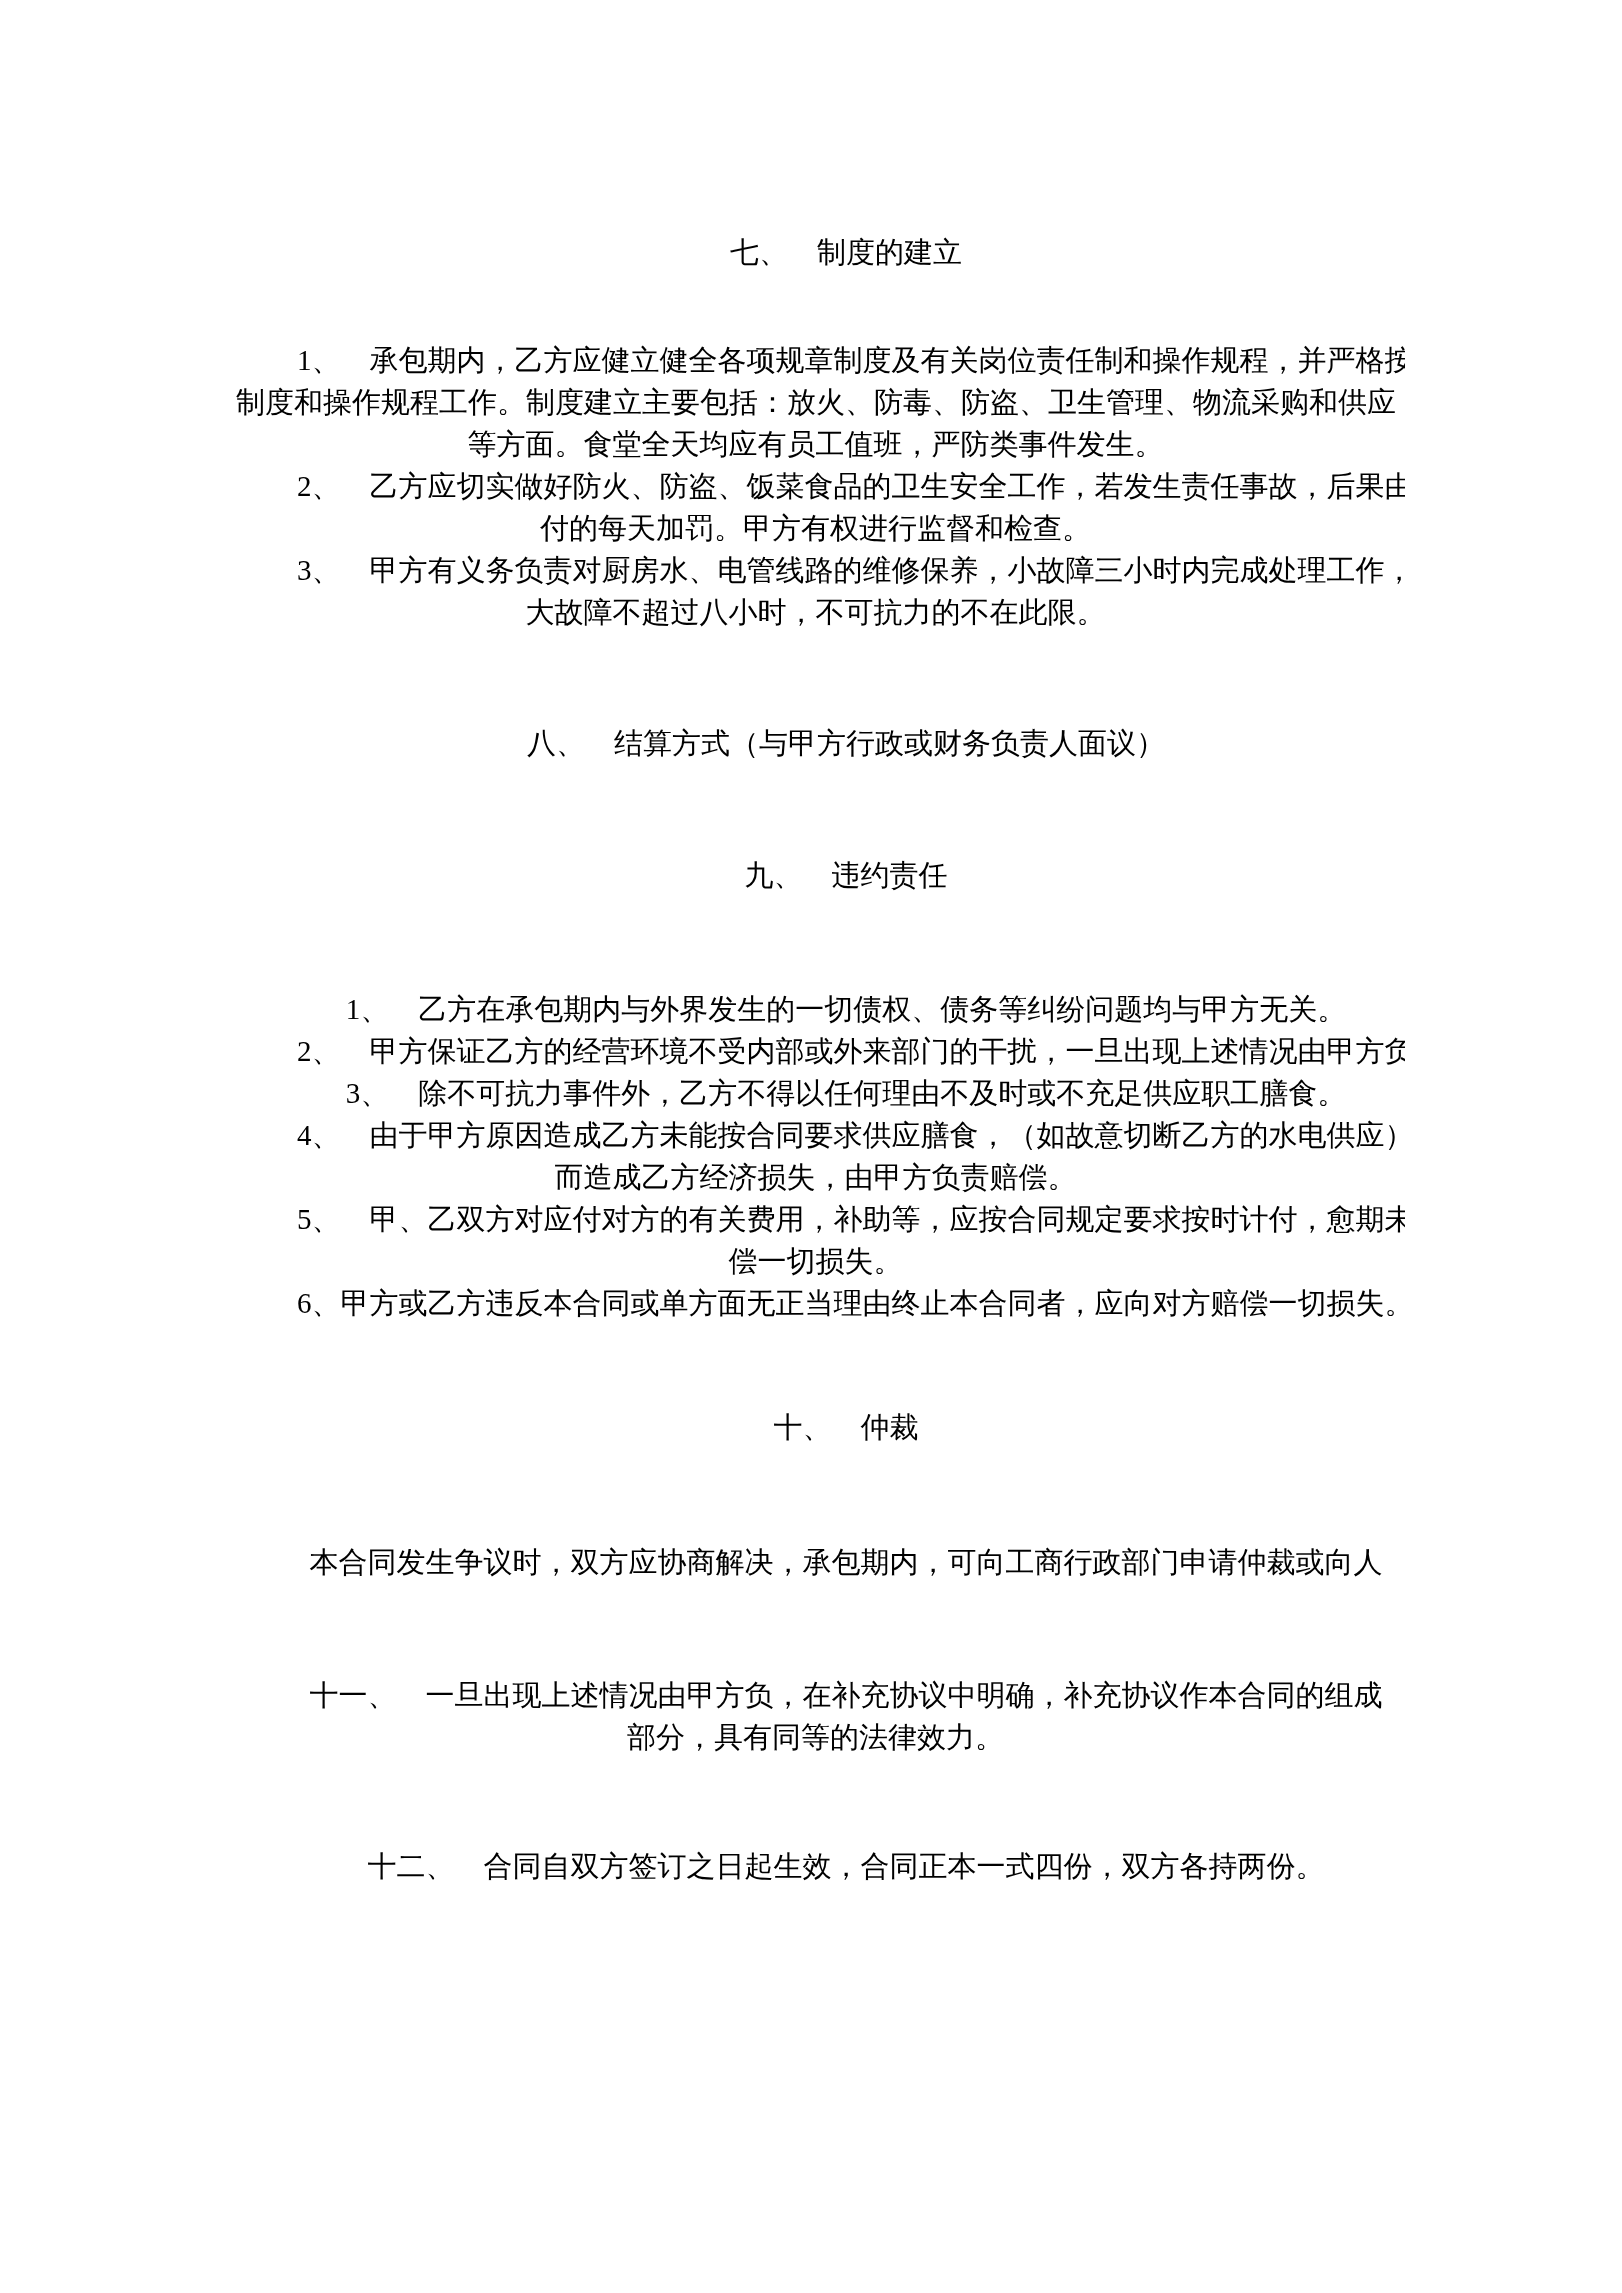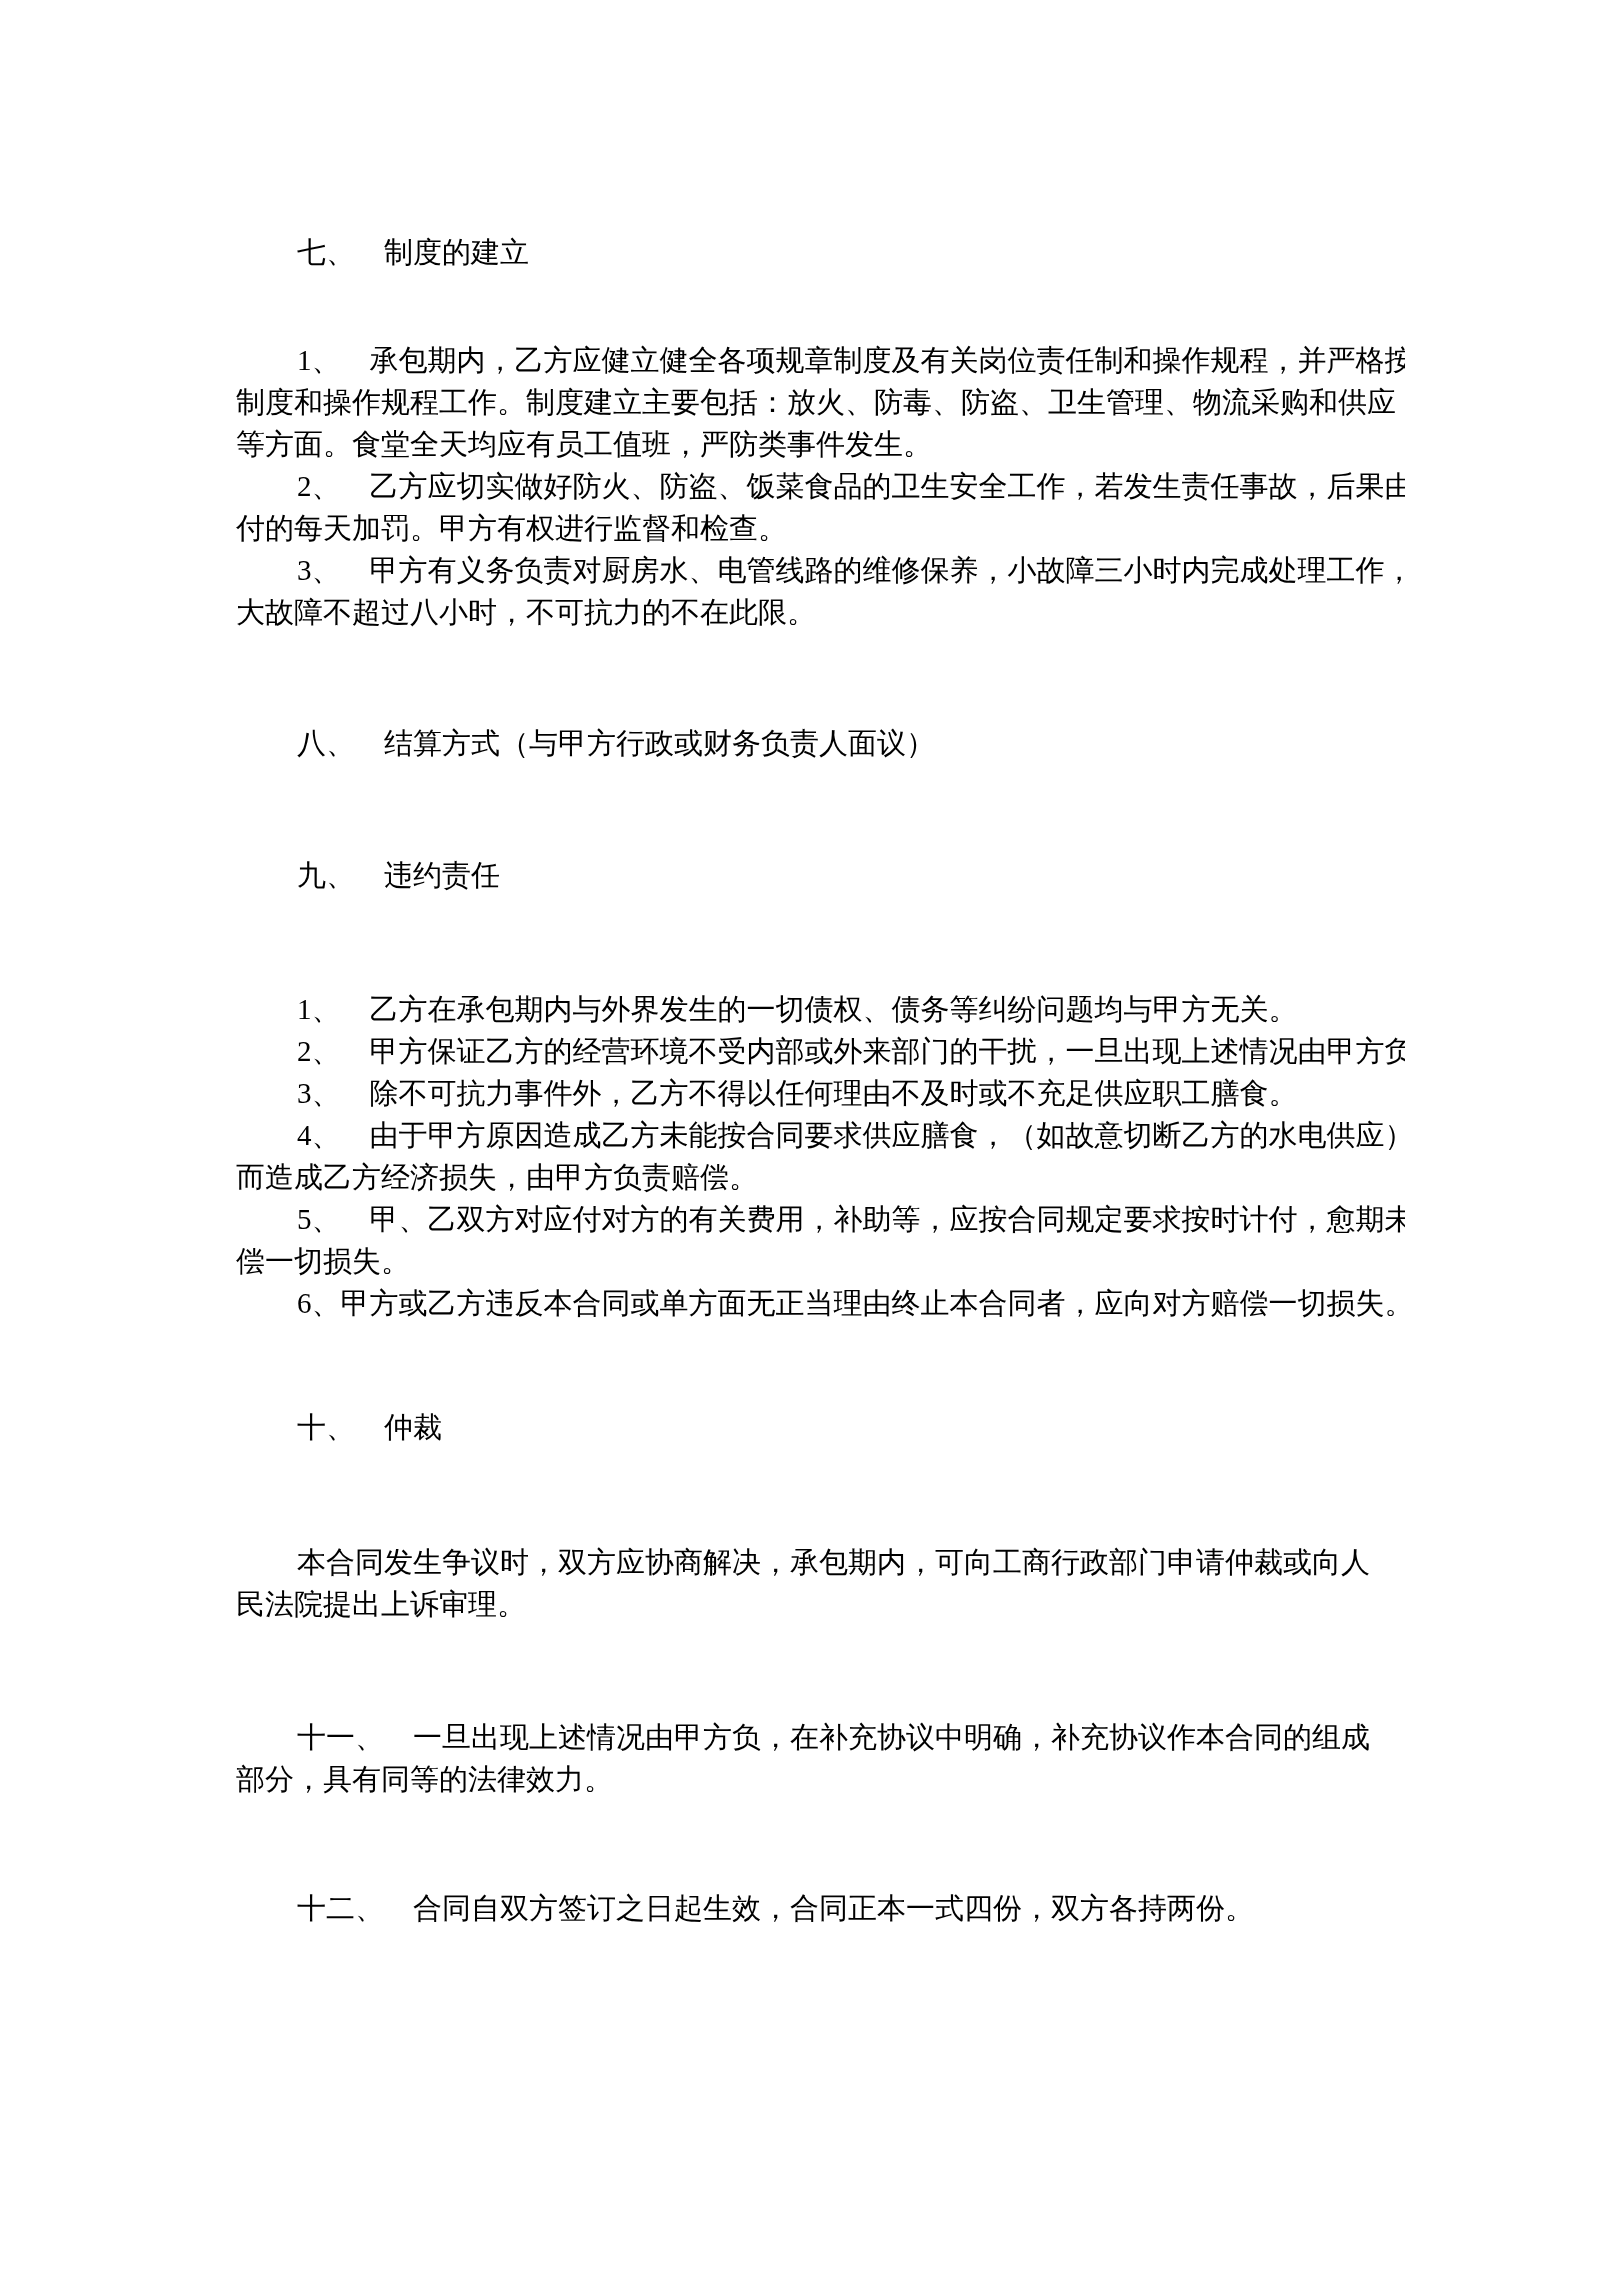--- a/index.html
+++ b/index.html
@@ -8,20 +8,21 @@
     background: #ffffff;
   }
   .page {
     position: relative;
     width: 1405px;
     height: 2294px;
     background: #ffffff;
     overflow: hidden;
     font-family: "Liberation Serif", "DejaVu Serif", serif;
     color: #000000;
+    text-align: center;
   }
   .content {
     position: absolute;
     left: 236px;
     top: 231px;
     width: 1159px;
   }
   .line {
     font-size: 29px;
     line-height: 42px;
@@ -57,21 +58,20 @@
     <div class="line ind">3、　除不可抗力事件外，乙方不得以任何理由不及时或不充足供应职工膳食。</div>
     <div class="line ind">4、　由于甲方原因造成乙方未能按合同要求供应膳食，（如故意切断乙方的水电供应）</div>
     <div class="line">而造成乙方经济损失，由甲方负责赔偿。</div>
     <div class="line ind">5、　甲、乙双方对应付对方的有关费用，补助等，应按合同规定要求按时计付，愈期未</div>
     <div class="line">偿一切损失。</div>
     <div class="line ind">6、甲方或乙方违反本合同或单方面无正当理由终止本合同者，应向对方赔偿一切损失。</div>
 
     <div class="line ind" style="margin-top:82px">十、　仲裁</div>
 
     <div class="line ind" style="margin-top:93px">本合同发生争议时，双方应协商解决，承包期内，可向工商行政部门申请仲裁或向人</div>
-    <div class="line">民法院提出上诉审理。</div>
 
     <div class="line ind" style="margin-top:91px">十一、　一旦出现上述情况由甲方负，在补充协议中明确，补充协议作本合同的组成</div>
     <div class="line">部分，具有同等的法律效力。</div>
 
     <div class="line ind" style="margin-top:87px">十二、　合同自双方签订之日起生效，合同正本一式四份，双方各持两份。</div>
 
   </div>
 </div>
 
 

